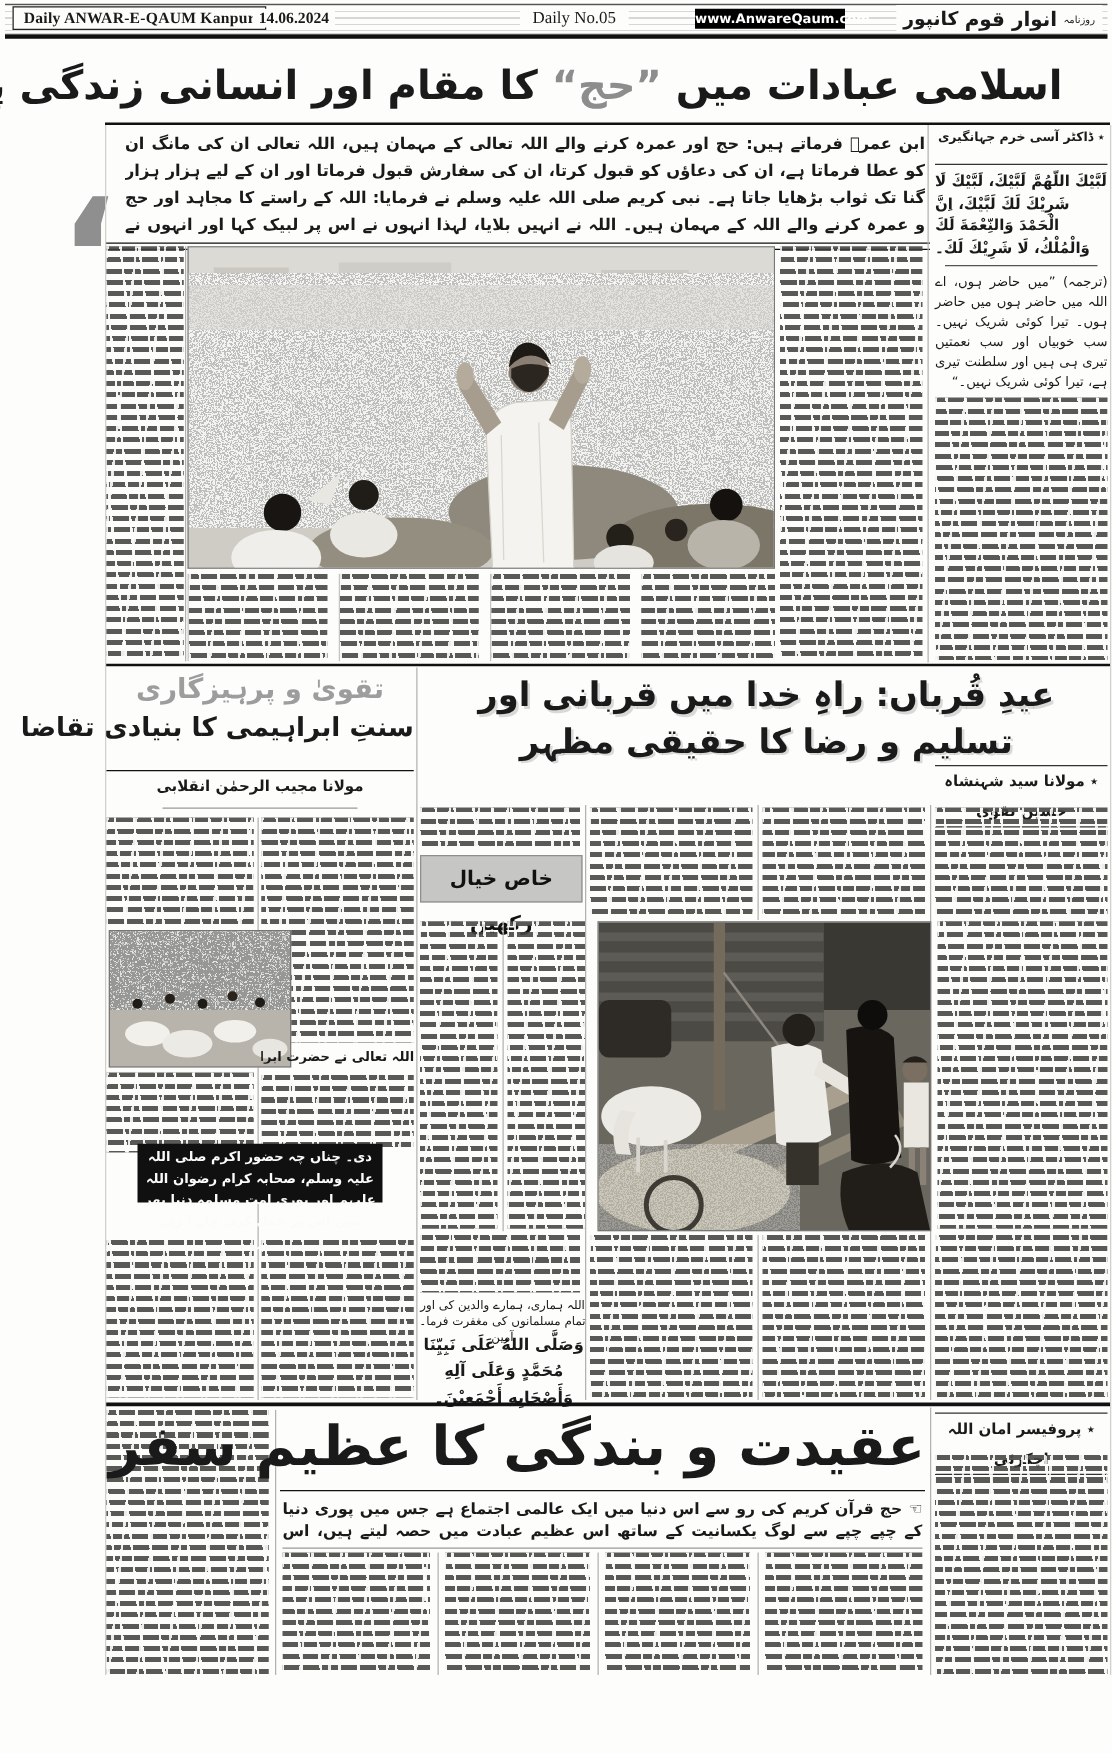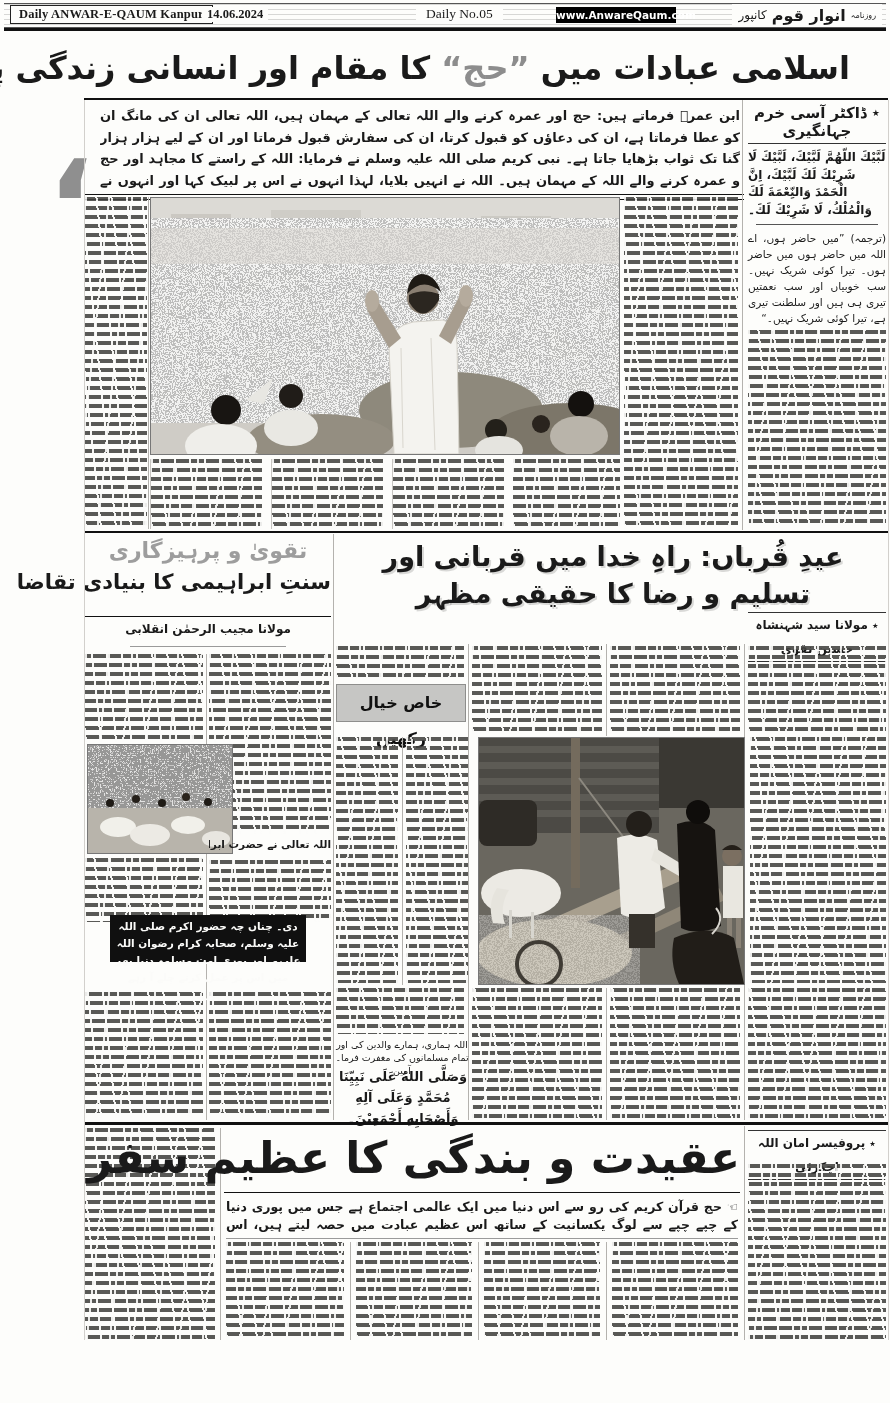--- a/index.html
+++ b/index.html
@@ -75,39 +75,39 @@
   </svg>
 
   <div class="abs header-strip" style="left:4px;top:3px;width:882px;height:23px;border-top:1px solid #555;border-bottom:1px solid #555;">
     <div class="abs whitebg brand-box en" style="left:6px;top:1px;">Daily ANWAR-E-QAUM Kanpur</div>
     <div class="abs whitebg en" style="left:198px;top:3px;font-size:12.5px;font-weight:bold;padding:0 5px;">14.06.2024</div>
     <div class="abs whitebg en" style="left:412px;top:2px;font-size:13.5px;padding:0 10px;">Daily No.05</div>
     <div class="abs site-box" style="left:552px;top:3px;width:120px;height:16px;">www.AnwareQaum.com</div>
     <div class="abs whitebg urdu" style="right:4px;top:0;height:22px;padding:0 6px;display:flex;align-items:center;gap:5px;">
       <span style="font-size:8px;">روزنامہ</span>
       <span style="font-size:16px;font-weight:bold;">انوار قوم</span>
-      <span style="font-size:12px;">کانپور</span>
+      <span style="font-size:15px;font-weight:bold;">کانپور</span>
     </div>
   </div>
   <div class="abs hrule" style="left:4px;top:28px;width:882px;height:3px;"></div>
 
   <div class="abs urdu headline-1" style="left:40px;top:40px;width:810px;height:56px;line-height:56px;">
     <span>اسلامی عبادات میں</span>
     <span class="hajj-gray">”حج“</span>
     <span>کا مقام اور انسانی زندگی پر اُس کے اثرات</span>
   </div>
   <div class="abs hrule" style="left:84px;top:98px;width:804px;height:2px;"></div>
 
   <div class="abs urdu quote-mark" style="left:48px;top:112px;">،</div>
   <div class="abs urdu lead-text" style="left:100px;top:105px;width:640px;height:87px;overflow:hidden;">ابن عمرؓ فرماتے ہیں: حج اور عمرہ کرنے والے اللہ تعالی کے مہمان ہیں، اللہ تعالی ان کی مانگ ان کو عطا فرماتا ہے، ان کی دعاؤں کو قبول کرتا، ان کی سفارش قبول فرماتا اور ان کے لیے ہزار ہزار گنا تک ثواب بڑھایا جاتا ہے۔ نبی کریم صلی اللہ علیہ وسلم نے فرمایا: اللہ کے راستے کا مجاہد اور حج و عمرہ کرنے والے اللہ کے مہمان ہیں۔ اللہ نے انہیں بلایا، لہذا انہوں نے اس پر لبیک کہا اور انہوں نے اللہ تعالی سے مانگا ہے، تو اللہ نے ان کو نوازا ہے۔ (ابن ماجہ: ۲۸۹۳)</div>
   <div class="abs" style="left:84px;top:194px;width:660px;height:4px;border-top:1px solid #111;border-bottom:1px solid #111;"></div>
 
   <div class="abs vrule" style="left:742px;top:100px;height:430px;"></div>
   <div class="abs" style="left:748px;top:104px;width:138px;height:424px;display:flex;flex-direction:column;">
-    <div class="urdu byline" style="font-size:15px;border-bottom:1px solid #333;padding-bottom:3px;">٭ ڈاکٹر آسی خرم جہانگیری</div>
+    <div class="urdu byline" style="font-size:10px;border-bottom:1px solid #333;padding-bottom:15px;">٭ ڈاکٹر آسی خرم جہانگیری</div>
     <div class="urdu talbiyah" style="margin-top:5px;">لَبَّيْكَ اللّهُمَّ لَبَّيْكَ، لَبَّيْكَ لَا شَرِيْكَ لَكَ لَبَّيْكَ، اِنَّ الْحَمْدَ وَالنِّعْمَةَ لَكَ وَالْمُلْكُ، لَا شَرِيْكَ لَكَ۔</div>
     <div style="height:1px;background:#555;margin:5px 8px;"></div>
     <div class="urdu trans">(ترجمہ) ”میں حاضر ہوں، اے اللہ میں حاضر ہوں میں حاضر ہوں۔ تیرا کوئی شریک نہیں۔ سب خوبیاں اور سب نعمتیں تیری ہی ہیں اور سلطنت تیری ہے، تیرا کوئی شریک نہیں۔“</div>
     <div class="sim" style="flex:1;margin-top:4px;"></div>
   </div>
 
   <div class="abs photo" style="left:150px;top:197px;width:470px;height:258px;">
     <svg width="468" height="256" viewBox="0 0 468 256">
       <rect width="468" height="256" fill="#cfccc6"></rect>
       <rect width="468" height="70" fill="#dcdad5"></rect>

